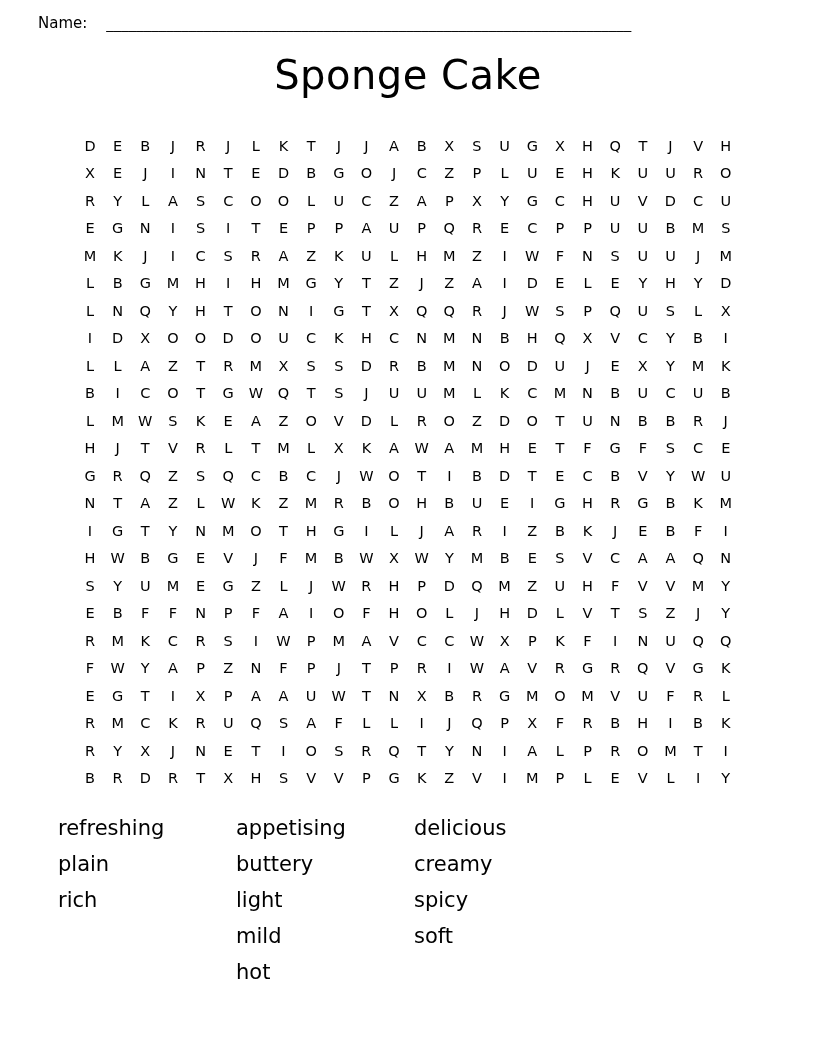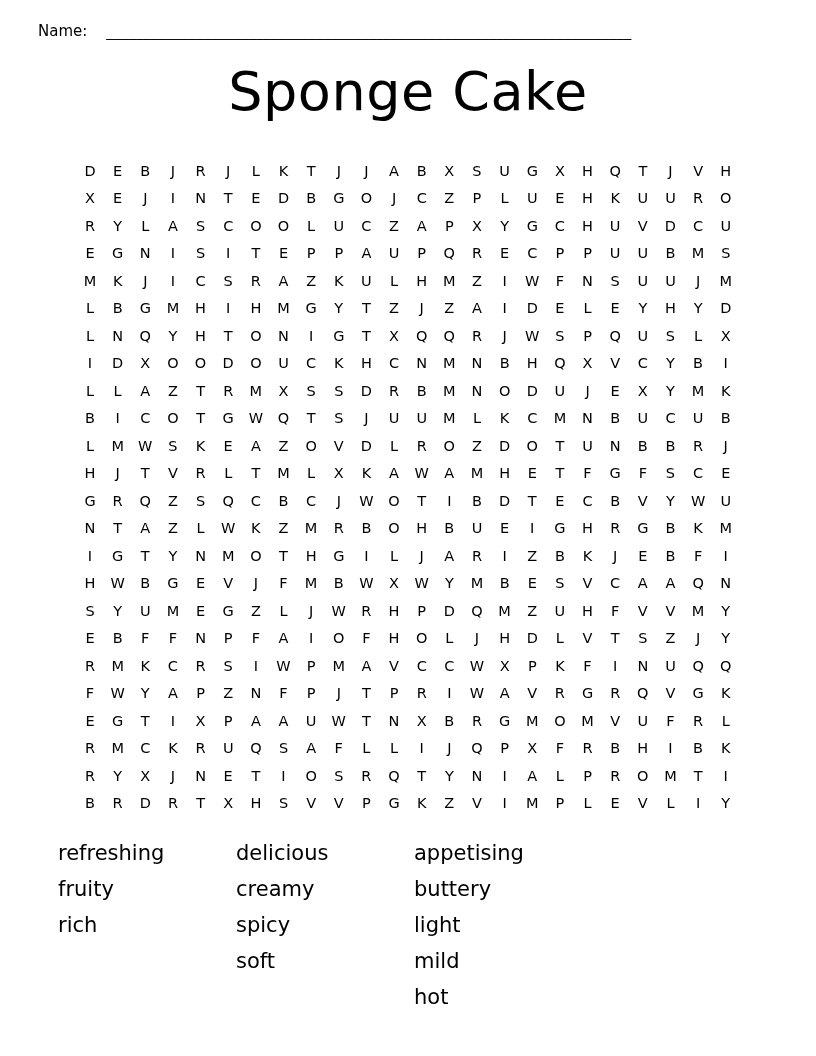--- a/index.html
+++ b/index.html
@@ -12,21 +12,21 @@
     height: 1056px;
     font-family: "DejaVu Sans", sans-serif;
     color: #000000;
     position: relative;
     overflow: hidden;
   }
   .page {
     width: 816px;
     height: 1056px;
     box-sizing: border-box;
-    padding: 20px 34px 0 34px;
+    padding: 12px 34px 0 34px;
     position: relative;
   }
   
   .name-row {
     display: flex;
     align-items: baseline;
     font-size: 15px;
     font-family: "DejaVu Sans", sans-serif;
     margin: 0 0 0 4px;
     padding-top: 2px;
@@ -38,21 +38,21 @@
     flex: 1 1 auto;
     margin-left: 19px;
     letter-spacing: 0px;
     overflow: hidden;
     white-space: nowrap;
     font-size: 15px;
   }
   
   .title {
     text-align: center;
-    font-size: 54px;
+    font-size: 40px;
     font-weight: normal;
     font-family: "DejaVu Sans", sans-serif;
     margin: 20px 0 0 0;
     letter-spacing: 0.5px;
   }
   
   .grid {
     margin: 34px auto 0 auto;
     width: 660px;
     display: flex;
@@ -726,31 +726,31 @@
         <span class="cell">V</span>
         <span class="cell">L</span>
         <span class="cell">I</span>
         <span class="cell">Y</span>
       </div>
     </div>
 
   <div class="wordlist" id="wordlist">
       <div class="word-col">
         <div class="word">refreshing</div>
-        <div class="word">fruity</div>
+        <div class="word">plain</div>
         <div class="word">rich</div>
-      </div>
-      <div class="word-col">
-        <div class="word">delicious</div>
-        <div class="word">creamy</div>
-        <div class="word">spicy</div>
-        <div class="word">soft</div>
       </div>
       <div class="word-col">
         <div class="word">appetising</div>
         <div class="word">buttery</div>
         <div class="word">light</div>
         <div class="word">mild</div>
         <div class="word">hot</div>
       </div>
+      <div class="word-col">
+        <div class="word">delicious</div>
+        <div class="word">creamy</div>
+        <div class="word">spicy</div>
+        <div class="word">soft</div>
+      </div>
     </div>
 
 </div>
 
 </body></html>

